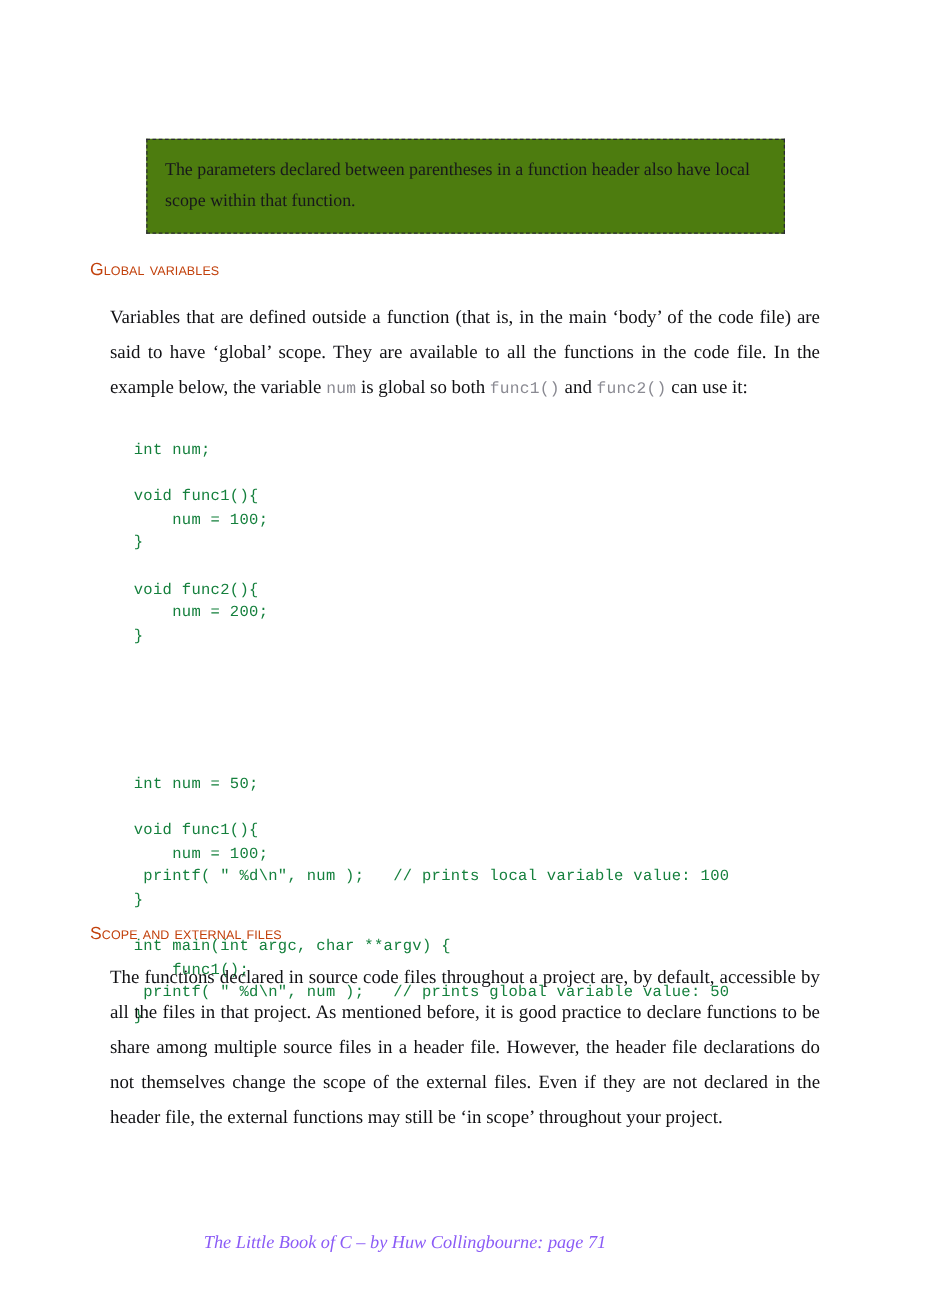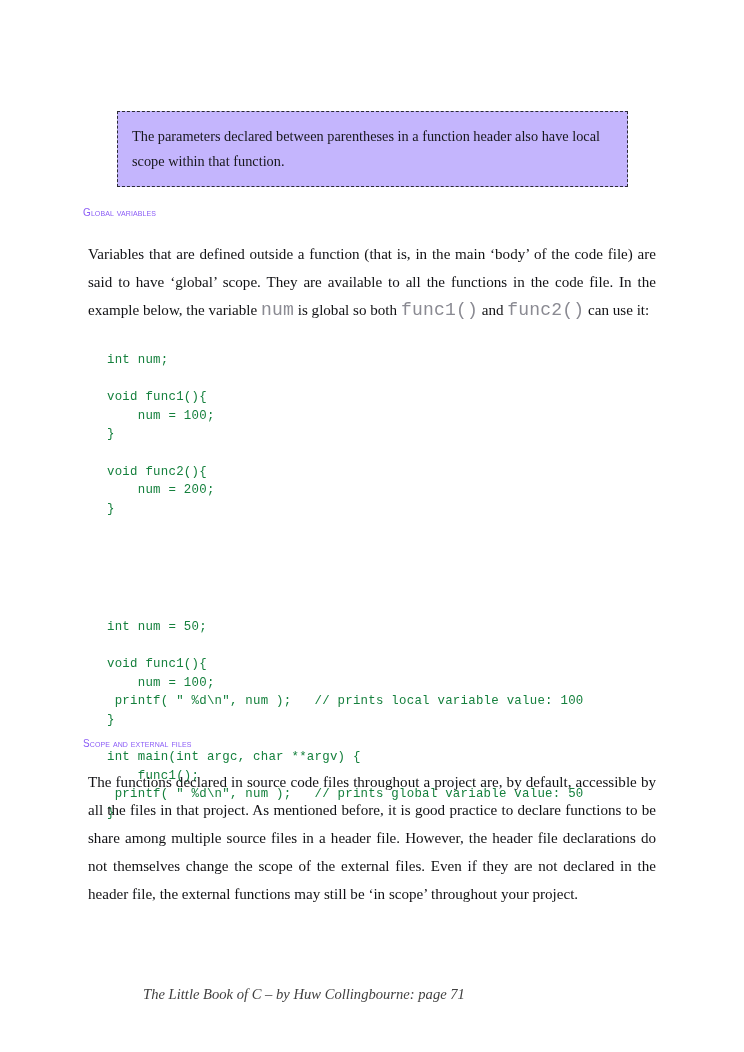--- a/index.html
+++ b/index.html
@@ -25,39 +25,39 @@
 
   
   .callout {
     position: absolute;
     left: 117px;
     top: 111px;
     width: 511px;
     padding: 12px 14px 12px 14px;
     box-sizing: border-box;
     border: 1.4px dashed #2a2a33;
-    background: #c4b5fd;
+    background: #4d7c0f;
   }
   .callout p {
     margin: 0;
     font-size: 14.3px;
     line-height: 25px;
     color: #17171c;
     text-align: left;
   }
 
   
   .heading {
     position: absolute;
-    left: 83px;
+    left: 72px;
     font-family: "Liberation Sans", "DejaVu Sans", sans-serif;
-    font-size: 10px;
+    font-size: 14px;
     font-variant: small-caps;
     letter-spacing: 0.1px;
-    color: #8b5cf6;
+    color: #c2410c;
     white-space: nowrap;
   }
   #heading-global { top: 207px; }
   #heading-scope  { top: 738px; }
 
   
   .body-par {
     position: absolute;
     left: 88px;
     width: 568px;
@@ -67,21 +67,21 @@
     text-justify: inter-word;
     color: #111114;
     margin: 0;
   }
   #par-global  { top: 240px; }
   #par-note    { top: 503px; text-indent: 46px; }
   #par-scope   { top: 768px; font-family: Liberation Serif, serif; }
 
   code.inline {
     font-family: "Liberation Mono", "DejaVu Sans Mono", monospace;
-    font-size: 18px;
+    font-size: 13px;
     color: #8a8a92;
     letter-spacing: 0.2px;
   }
 
   
   .codeblock {
     position: absolute;
     left: 107px;
     margin: 0;
     font-family: "Liberation Mono", "DejaVu Sans Mono", monospace;
@@ -96,21 +96,22 @@
 
   
   .footer {
     position: absolute;
     left: 0;
     top: 986px;
     width: 608px;
     text-align: center;
     font-style: italic;
     font-size: 14.6px;
-    color: #404040;
+    color: #8b5cf6;
+    padding-left: 20px;
   }
 </style>
 </head>
 <body>
 
 <div class="page">
 
   <div class="callout">
     <p>The parameters declared between parentheses in a function header also have local scope within that function.</p>
   </div>

